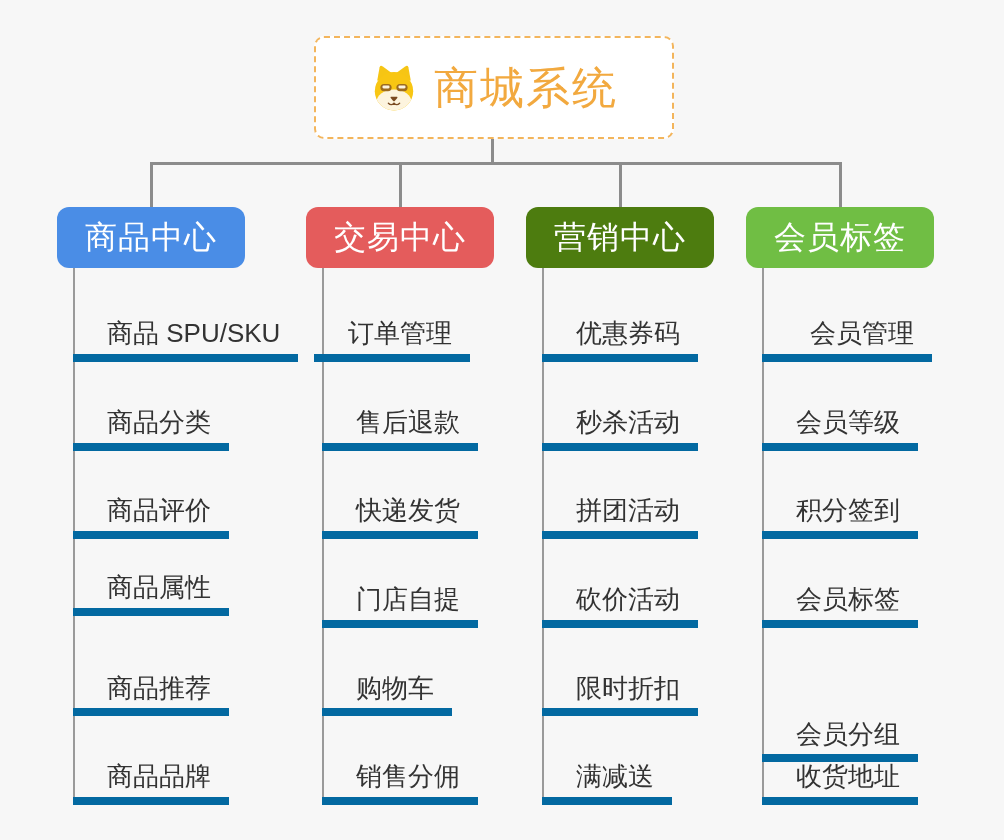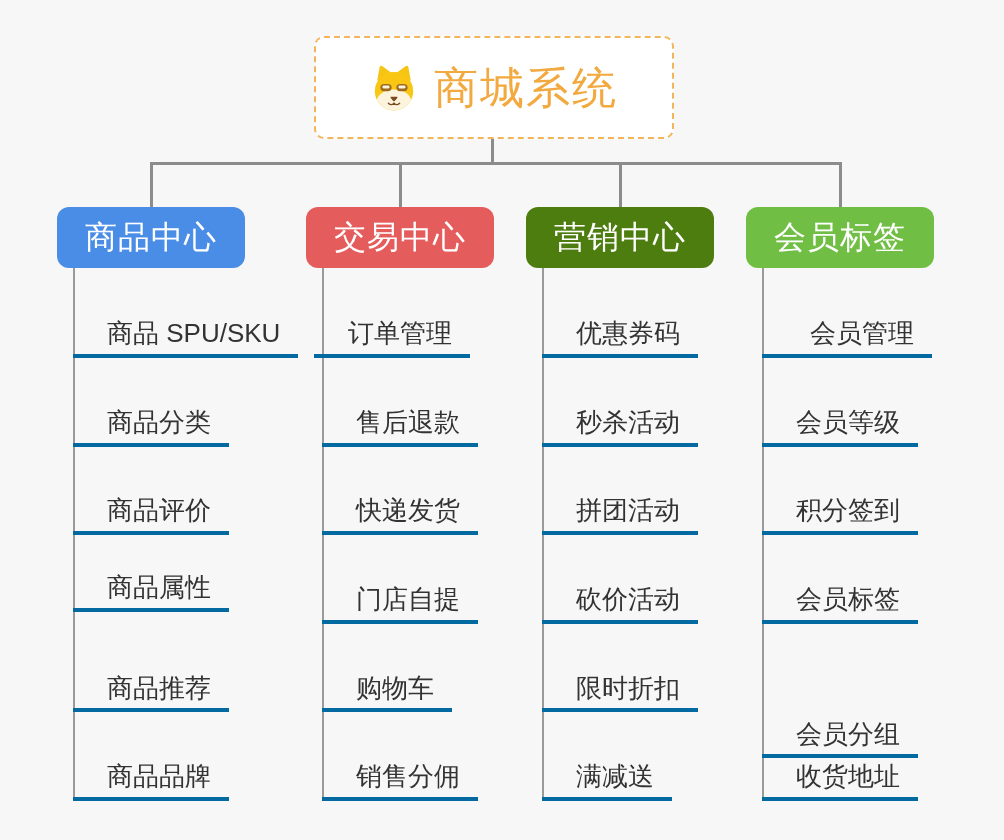--- a/index.html
+++ b/index.html
@@ -31,21 +31,21 @@
     border-radius:12px;display:flex;align-items:center;justify-content:center;
     color:#ffffff;font-size:32px;letter-spacing:1px;white-space:nowrap;
   }
 
   
   .vrail{position:absolute;width:2px;background:#9a9a9a;}
   .leaf{
     position:absolute;height:38px;box-sizing:content-box;
     display:flex;align-items:flex-end;
     padding-left:34px;padding-right:18px;padding-bottom:5px;
-    border-bottom:4px solid #0369a1;
+    border-bottom:8px solid #0369a1;
     font-size:26px;color:#333333;white-space:nowrap;line-height:1.15;
   }
 </style>
 </head>
 <body>
 
 <div id="canvas">
 
   <div class="root-node" style="border-color: rgb(243, 181, 92);">
     <span class="shiba">

